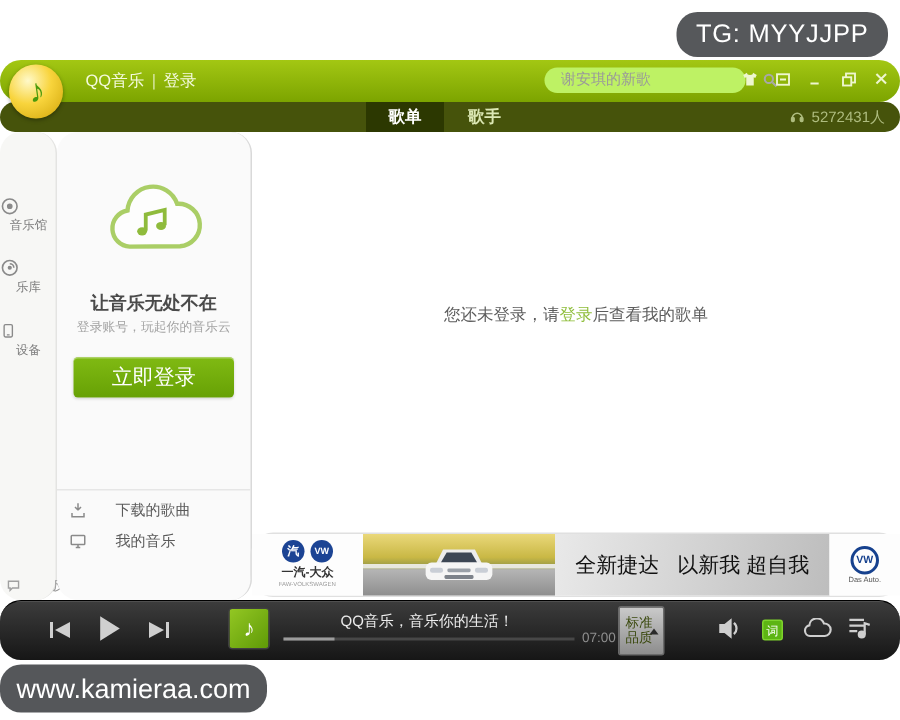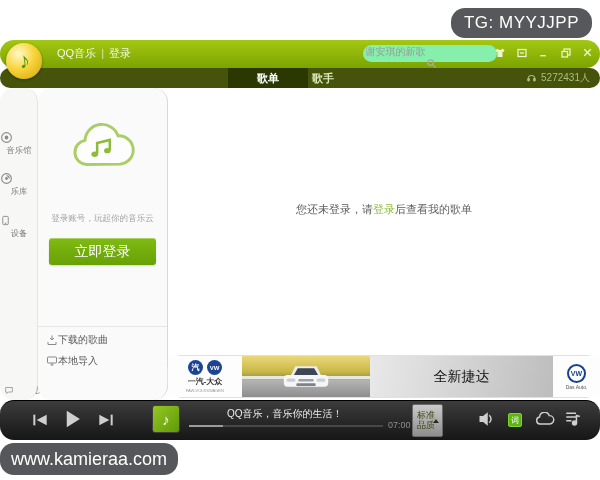--- a/index.html
+++ b/index.html
@@ -17,34 +17,34 @@
   
   .titlebar{left:0;top:40px;width:600px;height:28px;
             background:linear-gradient(#a3c713,#7ca400);}
   .app-logo{left:6px;top:43px;width:36px;height:36px;border-radius:50%;z-index:20;
             background:radial-gradient(circle at 35% 30%,#fff9c9,#f8d43c 45%,#d0a408);
             box-shadow:0 1px 3px rgba(0,0,0,.35);display:flex;align-items:center;justify-content:center;}
   .app-logo span{color:#4a9a0c;font-size:22px;font-weight:bold;transform:rotate(-8deg);}
   .tb-title{left:57px;top:46px;font-size:11px;color:#f4fadd;}
   .tb-title .sep{margin:0 5px;color:#d9e8a8;}
   .tb-login{cursor:pointer;}
-  .searchbox{left:363px;top:45px;width:134px;height:17px;background:#86efac;border-radius:9px;
-             display:flex;align-items:center;padding:0 6px 0 9px;box-sizing:border-box;flex-direction:column;}
+  .searchbox{left:363px;top:45px;width:134px;height:17px;background:#bef264;border-radius:9px;
+             display:flex;align-items:center;padding:0 6px 0 9px;box-sizing:border-box;}
   .searchbox input{flex:1;border:none;outline:none;font-size:10px;color:#555;background:transparent;
                    font-family:"Liberation Sans","DejaVu Sans",sans-serif;}
   .searchbox input::placeholder{color:#9a9a9a;}
   .win-icons{right:6px;top:46px;display:flex;align-items:center;gap:9px;color:#eef6cf;}
   .win-icons .wi{width:13px;height:13px;display:flex;align-items:center;justify-content:center;cursor:pointer;}
 
   
   .tabbar{left:0;top:68px;width:600px;height:20px;background:#46530b;}
   .tab{position:absolute;top:0;height:20px;line-height:20px;text-align:center;
        font-size:11px;font-weight:bold;color:#dce8b4;cursor:pointer;}
   .tab.active{background:#2c3801;color:#fff;}
-  .tab-songlist{left:228px;width:80px;}
+  .tab-songlist{left:244px;width:52px;}
   .tab-singer{left:299px;width:48px;}
   .tab-allsongs{left:352px;width:66px;}
   .listeners{position:absolute;right:10px;top:0;height:20px;display:flex;align-items:center;gap:4px;
              color:#aebc7f;font-size:10px;}
 
   
   .iconbar{left:0;top:88px;width:38px;height:312px;background:#f7f7f5;border-right:1px solid #e4e4e2;box-sizing:border-box;}
   .rail-item{position:absolute;left:0;width:38px;text-align:center;color:#7c7c7c;cursor:pointer;}
   .rail-item .ric{margin:0 auto 2px auto;width:15px;height:13px;color:#8a8a8a;}
   .rail-item .rlb{font-size:9px;display:block;transform:scale(.92);}
@@ -62,21 +62,21 @@
   .cloud-wrap{position:absolute;left:50%;top:30px;transform:translateX(-50%);}
   .panel-slogan{position:absolute;left:0;width:100%;top:106px;text-align:center;
                 font-size:12px;font-weight:bold;color:#4a4a4a;}
   .panel-hint{position:absolute;left:0;width:100%;top:124px;text-align:center;
               font-size:9px;color:#a3a3a3;transform:scale(.95);}
   .login-btn{position:absolute;left:11px;top:150px;width:107px;height:27px;border:none;border-radius:3px;
              background:linear-gradient(#80ba13,#67a105);color:#fff;font-size:14px;cursor:pointer;
              box-shadow:inset 0 1px 0 rgba(255,255,255,.35),0 1px 2px rgba(0,0,0,.15);
              font-family:"Liberation Sans","DejaVu Sans",sans-serif;}
   .panel-div{position:absolute;left:0;top:238px;width:100%;height:1px;background:#e6e6e6;}
-  .panel-row{position:absolute;left:8px;display:flex;align-items:center;gap:0;
+  .panel-row{position:absolute;left:8px;display:flex;align-items:center;gap:19px;
              font-size:10px;color:#5a5a5a;cursor:pointer;}
   .panel-row .pic{width:12px;height:12px;color:#8a8a8a;}
   .row-dl{top:245px;}
   .row-import{top:266px;}
 
   
   .main{left:168px;top:88px;width:432px;height:268px;background:#fff;}
   .msg{position:absolute;left:0;top:114px;width:100%;text-align:center;font-size:11px;color:#5c5c5c;}
   .msg .lk{color:#8fbe3b;cursor:pointer;}
 
@@ -236,40 +236,41 @@
 
 <div class="abs panel">
   <div class="cloud-wrap">
     <svg width="70" height="54" viewBox="0 0 72 54">
       <path d="M19 47 a12.5 12.5 0 0 1-1.5-24.8 a17.5 17.5 0 0 1 34-4.6 a11 11 0 0 1 2 29.1 z" fill="#fdfdfd" stroke="#aace66" stroke-width="3"></path>
       <path d="M30 36 v-11 l13-3.2 v10.5" fill="none" stroke="#8fbb3c" stroke-width="2.6"></path>
       <ellipse cx="27.5" cy="36.5" rx="3.4" ry="2.8" fill="#8fbb3c"></ellipse>
       <ellipse cx="40.5" cy="32.8" rx="3.4" ry="2.8" fill="#8fbb3c"></ellipse>
     </svg>
   </div>
+  <div class="panel-slogan">让音乐无处不在</div>
   <div class="panel-hint">登录账号，玩起你的音乐云</div>
   <button class="login-btn">立即登录</button>
   <div class="panel-div"></div>
   <div class="panel-row row-dl">
     <span class="pic">
       <svg width="12" height="12" viewBox="0 0 24 24" fill="none" stroke="currentColor" stroke-width="2">
         <path d="M12 3v9m0 0l-4-4m4 4l4-4"></path>
           <path d="M4 16v5h16v-5"></path>
       </svg>
     </span>
     <span>下载的歌曲</span>
   </div>
   <div class="panel-row row-import">
     <span class="pic">
       <svg width="12" height="12" viewBox="0 0 24 24" fill="none" stroke="currentColor" stroke-width="2">
         <rect x="3" y="4" width="18" height="12" rx="1"></rect>
           <path d="M9 20h6M12 16v4"></path>
       </svg>
     </span>
-    <span>本地导入</span>
+    <span>我的音乐</span>
   </div>
 </div>
 
 <div class="abs main">
   <div class="msg">
     <span>您还未登录，请</span><span class="lk">登录</span><span>后查看我的歌单</span>
   </div>
 </div>
 
 <div class="abs ad">
@@ -290,20 +291,21 @@
         <rect x="7" y="13" width="46" height="12" rx="4" fill="#f5f5f5"></rect>
         <rect x="10" y="16.5" width="9" height="3.5" rx="1.6" fill="#c9ced6"></rect>
         <rect x="41" y="16.5" width="9" height="3.5" rx="1.6" fill="#c9ced6"></rect>
         <rect x="22" y="17" width="16" height="2.6" rx="1" fill="#9aa0a8"></rect>
         <rect x="20" y="21.5" width="20" height="2.8" rx="1" fill="#7d828a"></rect>
       </svg>
     </div>
   </div>
   <div class="ad-slogan">
     <span>全新捷达</span>
+    <span>以新我 超自我</span>
   </div>
   <div class="ad-vw">
     <div class="vw-circle">VW</div>
     <div class="vw-cap">Das Auto.</div>
   </div>
 </div>
 
 <div class="abs player">
   <button class="pbtn btn-prev">
     <svg width="16" height="14" viewBox="0 0 24 20" fill="currentColor">

